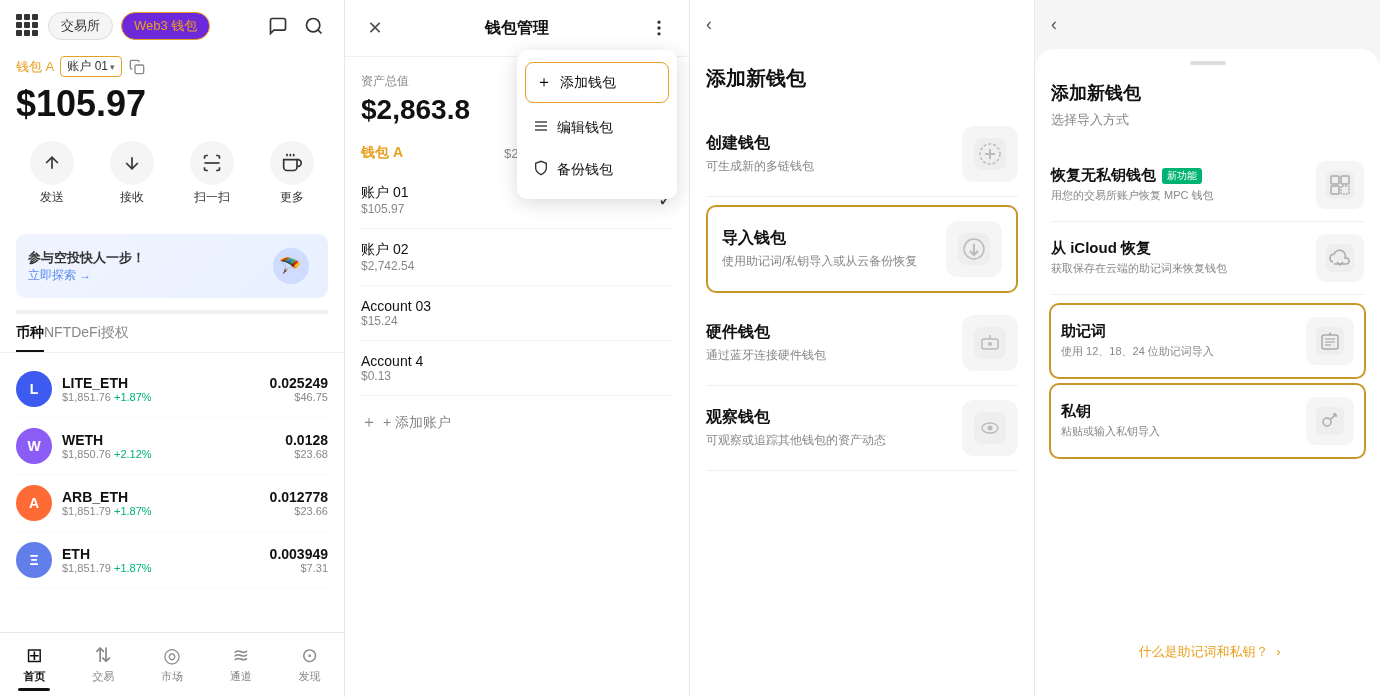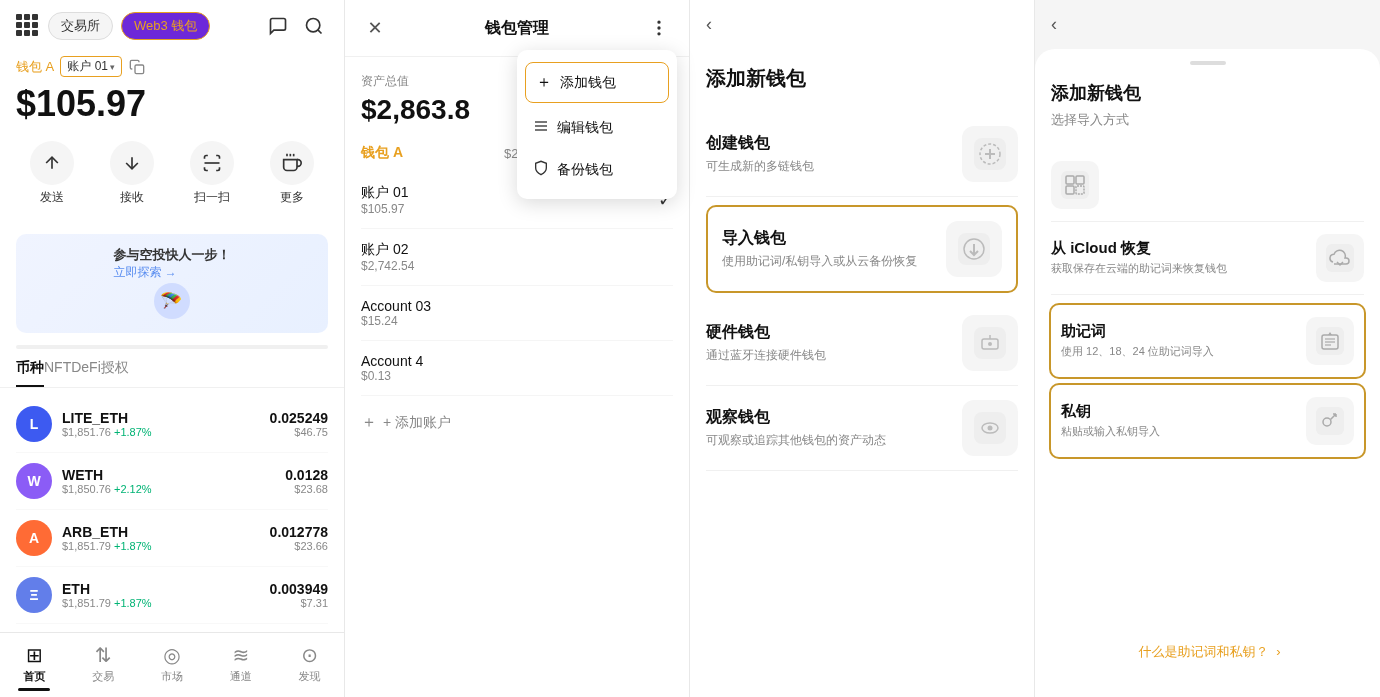--- a/index.html
+++ b/index.html
@@ -147,21 +147,20 @@
     }
 
     .promo-banner {
       margin: 0 16px 12px;
       background: linear-gradient(135deg, #f0f4ff 0%, #e8f0ff 100%);
       border-radius: 10px;
       padding: 12px;
       display: flex;
       align-items: center;
       justify-content: space-between;
-      flex-direction: column;
     }
 
     .promo-text { font-size: 13px; font-weight: 600; color: #333; }
     .promo-link { font-size: 12px; color: #5b8ef0; cursor: pointer; }
 
     .promo-icon {
       width: 50px;
       height: 40px;
       position: relative;
     }
@@ -875,20 +874,27 @@
     <span class="back-btn">‹</span>
   </div>
 
   <div class="panel4-sheet">
     <div class="sheet-handle"></div>
 
     <div class="sheet-title">添加新钱包</div>
     <div class="import-subtitle">选择导入方式</div>
 
     <div class="import-option" style="display:flex;align-items:center;justify-content:space-between;padding:12px 0;border-bottom:1px solid #f0f0f0;">
+      <div class="import-option-left">
+        <div class="import-option-name">
+          <span>恢复无私钥钱包</span>
+          <span class="new-badge">新功能</span>
+        </div>
+        <div class="import-option-desc">用您的交易所账户恢复 MPC 钱包</div>
+      </div>
       <div class="import-icon">
         <svg width="28" height="28" viewBox="0 0 28 28" fill="none">
           <rect width="28" height="28" rx="6" fill="#eee"></rect>
           <rect x="5" y="5" width="8" height="8" rx="1" stroke="#aaa" stroke-width="1.5"></rect>
           <rect x="15" y="5" width="8" height="8" rx="1" stroke="#aaa" stroke-width="1.5"></rect>
           <rect x="5" y="15" width="8" height="8" rx="1" stroke="#aaa" stroke-width="1.5"></rect>
           <rect x="15" y="15" width="8" height="8" rx="1" stroke="#aaa" stroke-width="1.5" stroke-dasharray="2 1"></rect>
         </svg>
       </div>
     </div>

